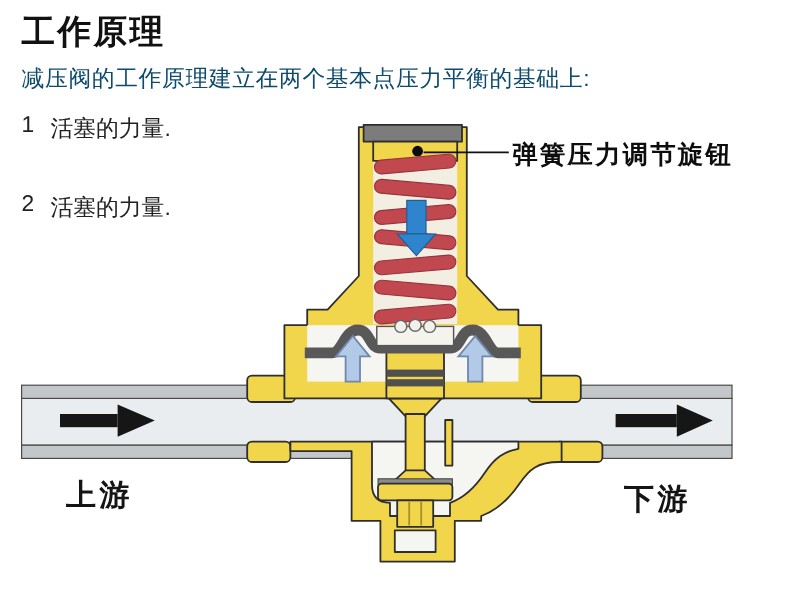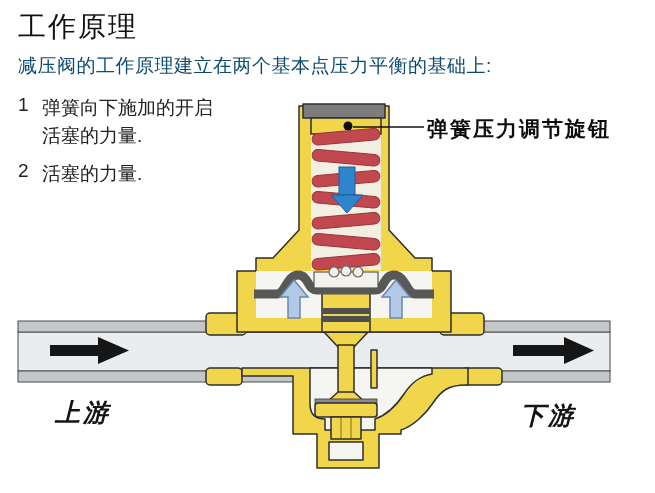--- a/index.html
+++ b/index.html
@@ -4,35 +4,35 @@
 <style>
   html,body{margin:0;padding:0;}
   body{
     width:655px;height:493px;position:relative;overflow:hidden;
     background:#ffffff;
     font-family:"Liberation Sans","DejaVu Sans",sans-serif;
     color:#1c1c1c;
   }
   .abs{position:absolute;}
   .page-title{
-    left:18px;top:8px;font-size:28px;font-weight:400;letter-spacing:2px;color:#111;
+    left:18px;top:8px;font-size:28px;font-weight:700;letter-spacing:2px;color:#111;
   }
   .intro{
     left:18px;top:53px;font-size:19px;color:#0c4a6e;letter-spacing:0.5px;white-space:nowrap;
   }
   .list-item{font-size:19px;color:#222;}
   .list-num{left:18px;width:20px;}
   .list-text{left:42px;line-height:28px;}
   .item1{top:94px;}
   .item2{top:160px;}
   .knob-label{
     left:427px;top:115px;font-size:21px;font-weight:700;letter-spacing:2px;color:#0d0d0d;white-space:nowrap;text-align:center;
   }
   .stream-label{
-    font-size:25px;font-weight:700;font-style:italic;color:#141414;letter-spacing:3px;
+    font-size:25px;font-weight:700;color:#141414;letter-spacing:3px;
   }
   .upstream{left:55px;top:396px;}
   .downstream{left:520px;top:399px;text-align:center;}
   svg{position:absolute;left:0;top:0;}
   .outline{stroke:#2e2e2e;stroke-width:1.5;stroke-linejoin:round;}
   .thin-outline{stroke:#4a4a4a;stroke-width:1;}
   .white-fill{fill:#F5F6F2;}
   .cream-fill{fill:#F2EFE2;}
   .band-fill{fill:#4f4f4f;}
   .plate{fill:#F4F3EE;stroke:#555;stroke-width:1.2;}
@@ -119,21 +119,20 @@
 
   <line x1="353" y1="127" x2="424" y2="127" class="leader"></line>
 </svg>
 
 <div class="abs page-title">工作原理</div>
 
 <div class="abs intro">减压阀的工作原理建立在两个基本点压力平衡的基础上:</div>
 
 <div class="abs list-item list-num item1">1</div>
 <div class="abs list-item list-text item1">
-  <div>弹簧向下施加的开启</div>
   <div>活塞的力量.</div>
 </div>
 
 <div class="abs list-item list-num item2">2</div>
 <div class="abs list-item list-text item2">
   <div>活塞的力量.</div>
 </div>
 
 <div class="abs knob-label">弹簧压力调节旋钮</div>
 <div class="abs stream-label upstream">上游</div>

